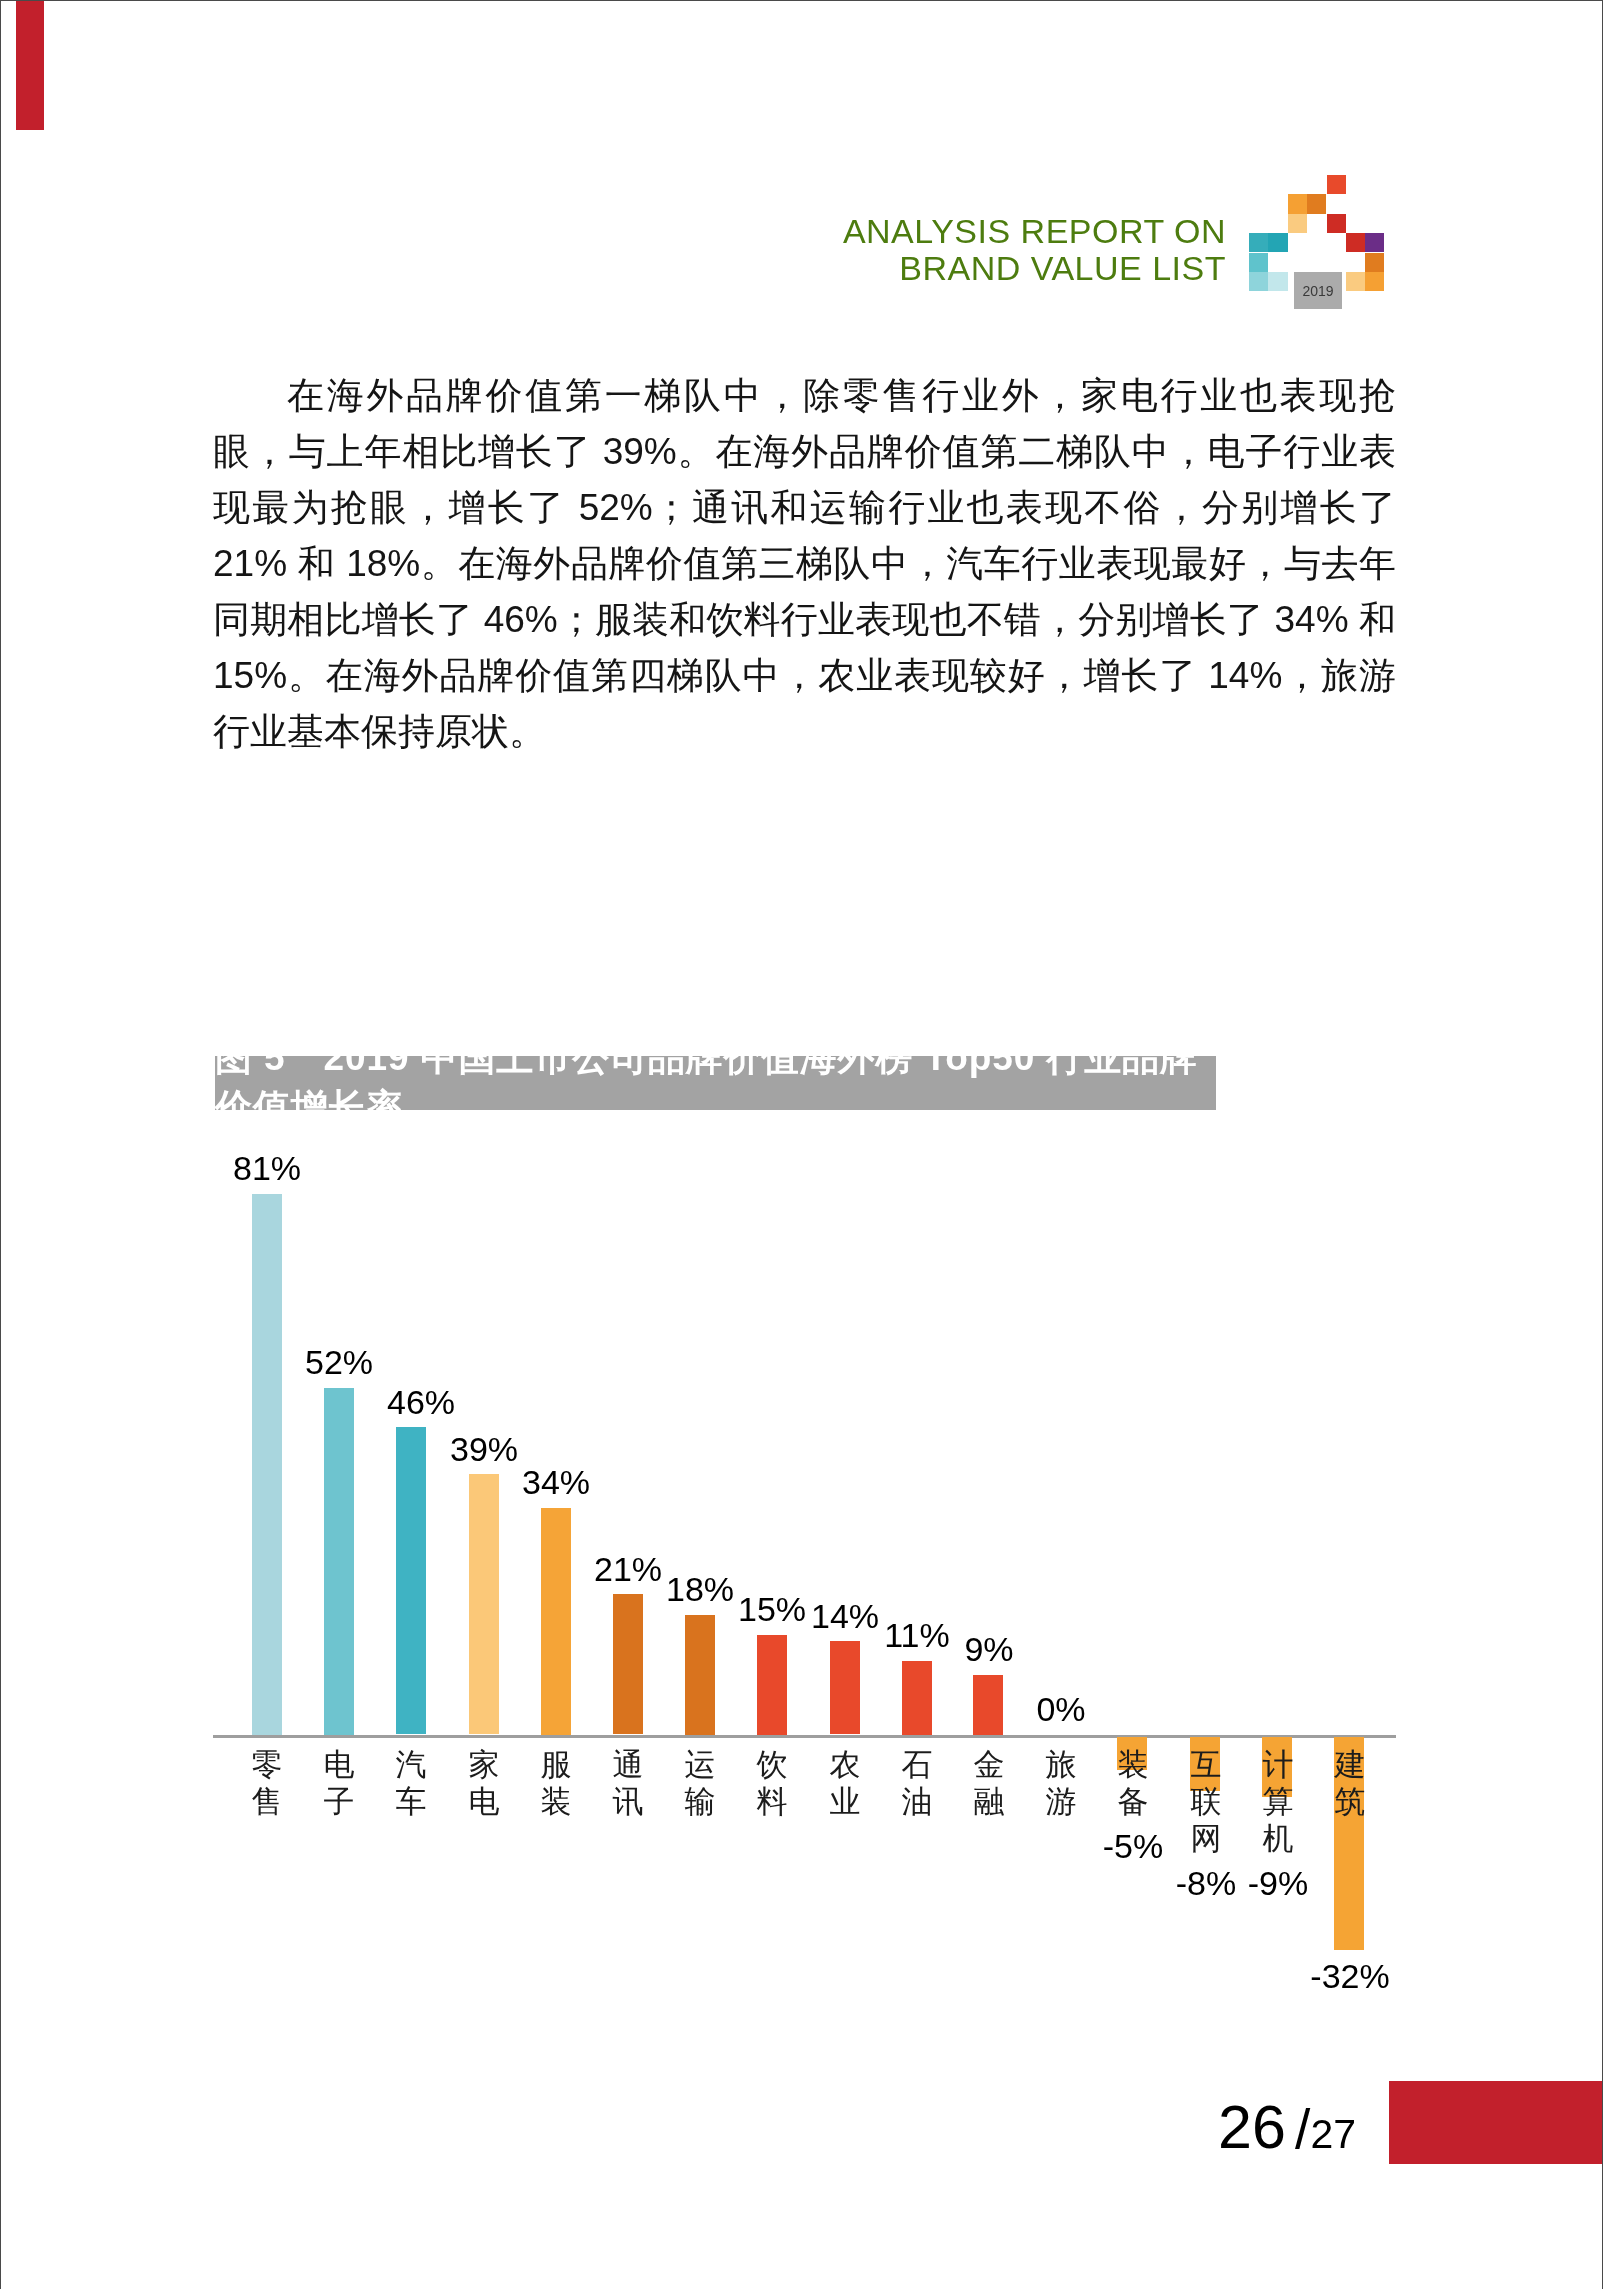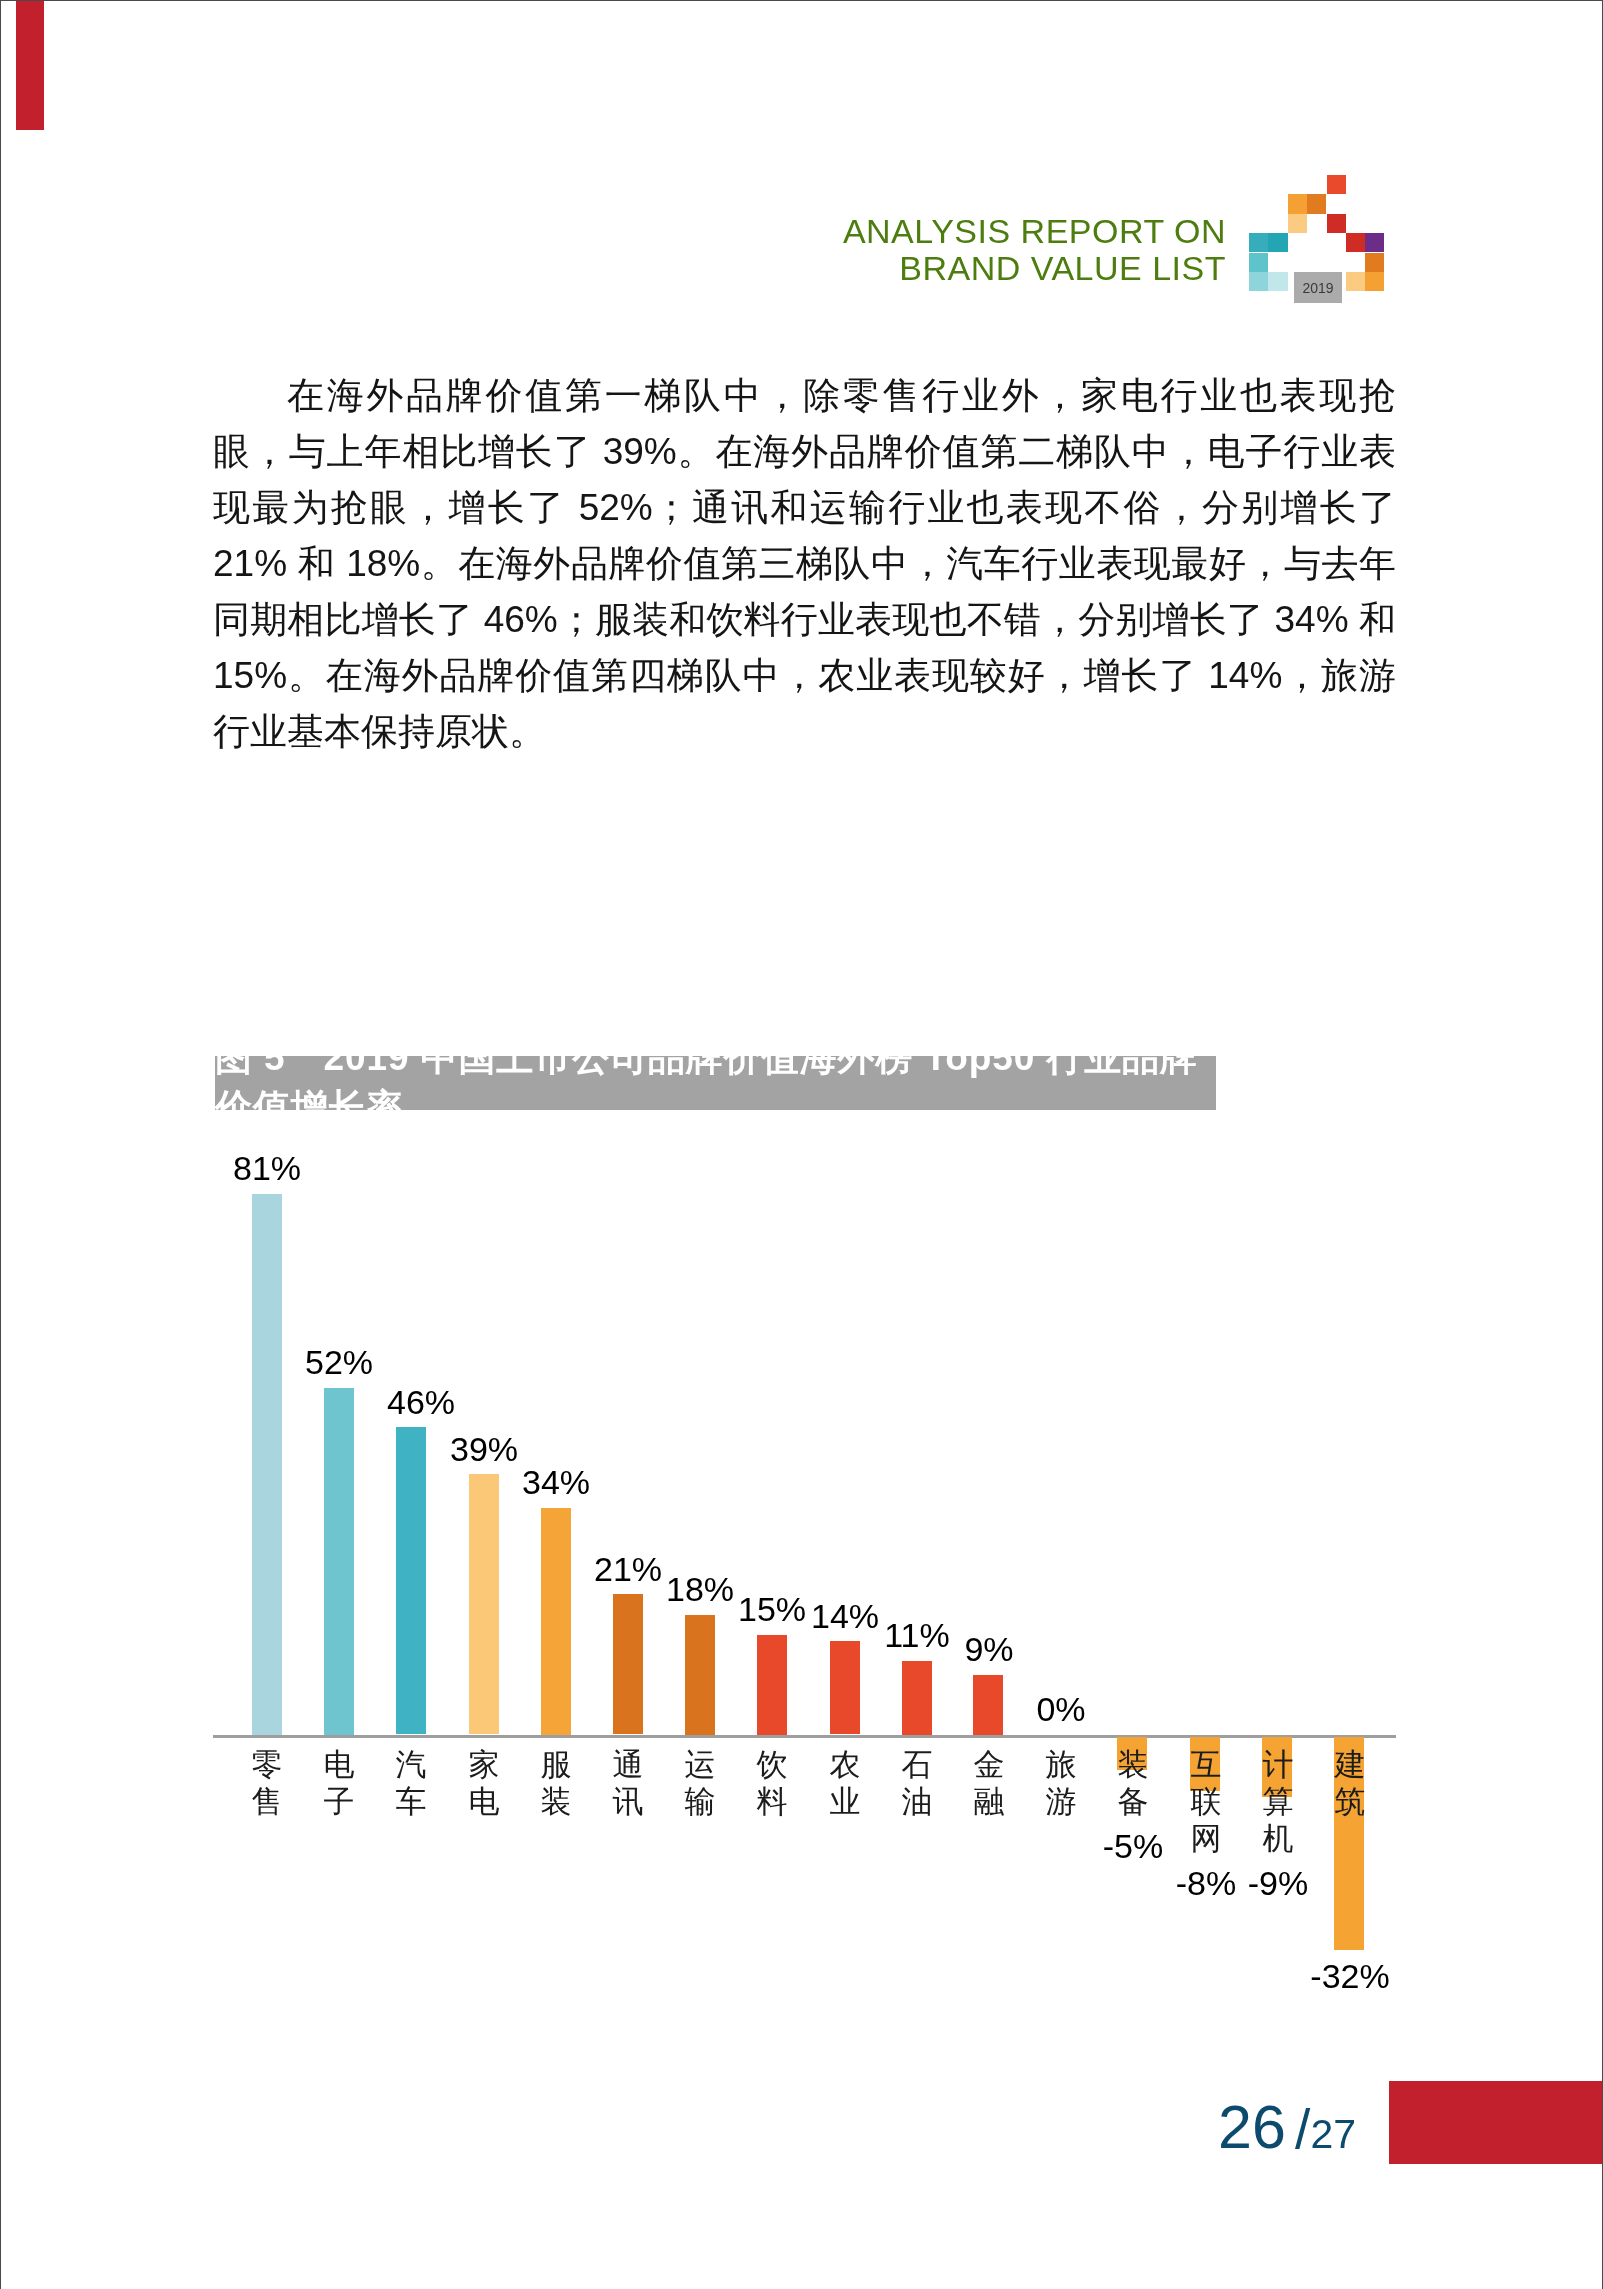--- a/index.html
+++ b/index.html
@@ -51,42 +51,42 @@
     font-size:34px;color:#000000;white-space:nowrap;
   }
   .cat-label{
     position:absolute;transform:translateX(-50%);
     font-size:31px;line-height:37px;color:#1c1c1c;
     white-space:pre-line;text-align:center;z-index:5;
   }
   
   .footer-pages{
     position:absolute;top:2091px;right:246px;
-    color:#0c4a6e;white-space:nowrap;
+    color:#000000;white-space:nowrap;
   }
   .footer-pages .cur{font-size:61px;font-weight:400;}
   .footer-pages .sep{font-size:55px;font-weight:300;margin-left:9.2px;}
   .footer-pages .tot{font-size:41px;font-weight:400;}
   .footer-tab{position:absolute;left:1388px;top:2080px;width:215px;height:83px;}
 </style>
 </head>
 <body>
 
 <div class="page">
 
   <div class="corner-tab" style="background: rgb(194, 32, 44);"></div>
 
   <div class="header-text">
     <div>ANALYSIS REPORT ON</div>
     <div>BRAND VALUE LIST</div>
   </div>
 
   <div class="logo">
 
-    <div class="year-box" id="logo-year" style="left: 45px; top: 97px; width: 48px; height: 31px;">2019</div>
+    <div class="year-box" id="logo-year" style="left: 45px; top: 97px; width: 48px; height: 37px;">2019</div>
   <div class="sq" style="left: 78px; top: 0px; background: rgb(232, 74, 43);"></div>
       <div class="sq" style="left: 39px; top: 19.4px; background: rgb(245, 160, 51);"></div>
       <div class="sq" style="left: 58px; top: 19.4px; background: rgb(224, 124, 31);"></div>
       <div class="sq" style="left: 39px; top: 39px; background: rgb(250, 203, 128);"></div>
       <div class="sq" style="left: 78px; top: 39px; background: rgb(206, 44, 36);"></div>
       <div class="sq" style="left: 0px; top: 58px; background: rgb(53, 173, 186);"></div>
       <div class="sq" style="left: 19.4px; top: 58px; background: rgb(35, 165, 180);"></div>
       <div class="sq" style="left: 97px; top: 58px; background: rgb(206, 44, 36);"></div>
       <div class="sq" style="left: 116px; top: 58px; background: rgb(107, 45, 135);"></div>
       <div class="sq" style="left: 0px; top: 78px; background: rgb(95, 195, 204);"></div>

